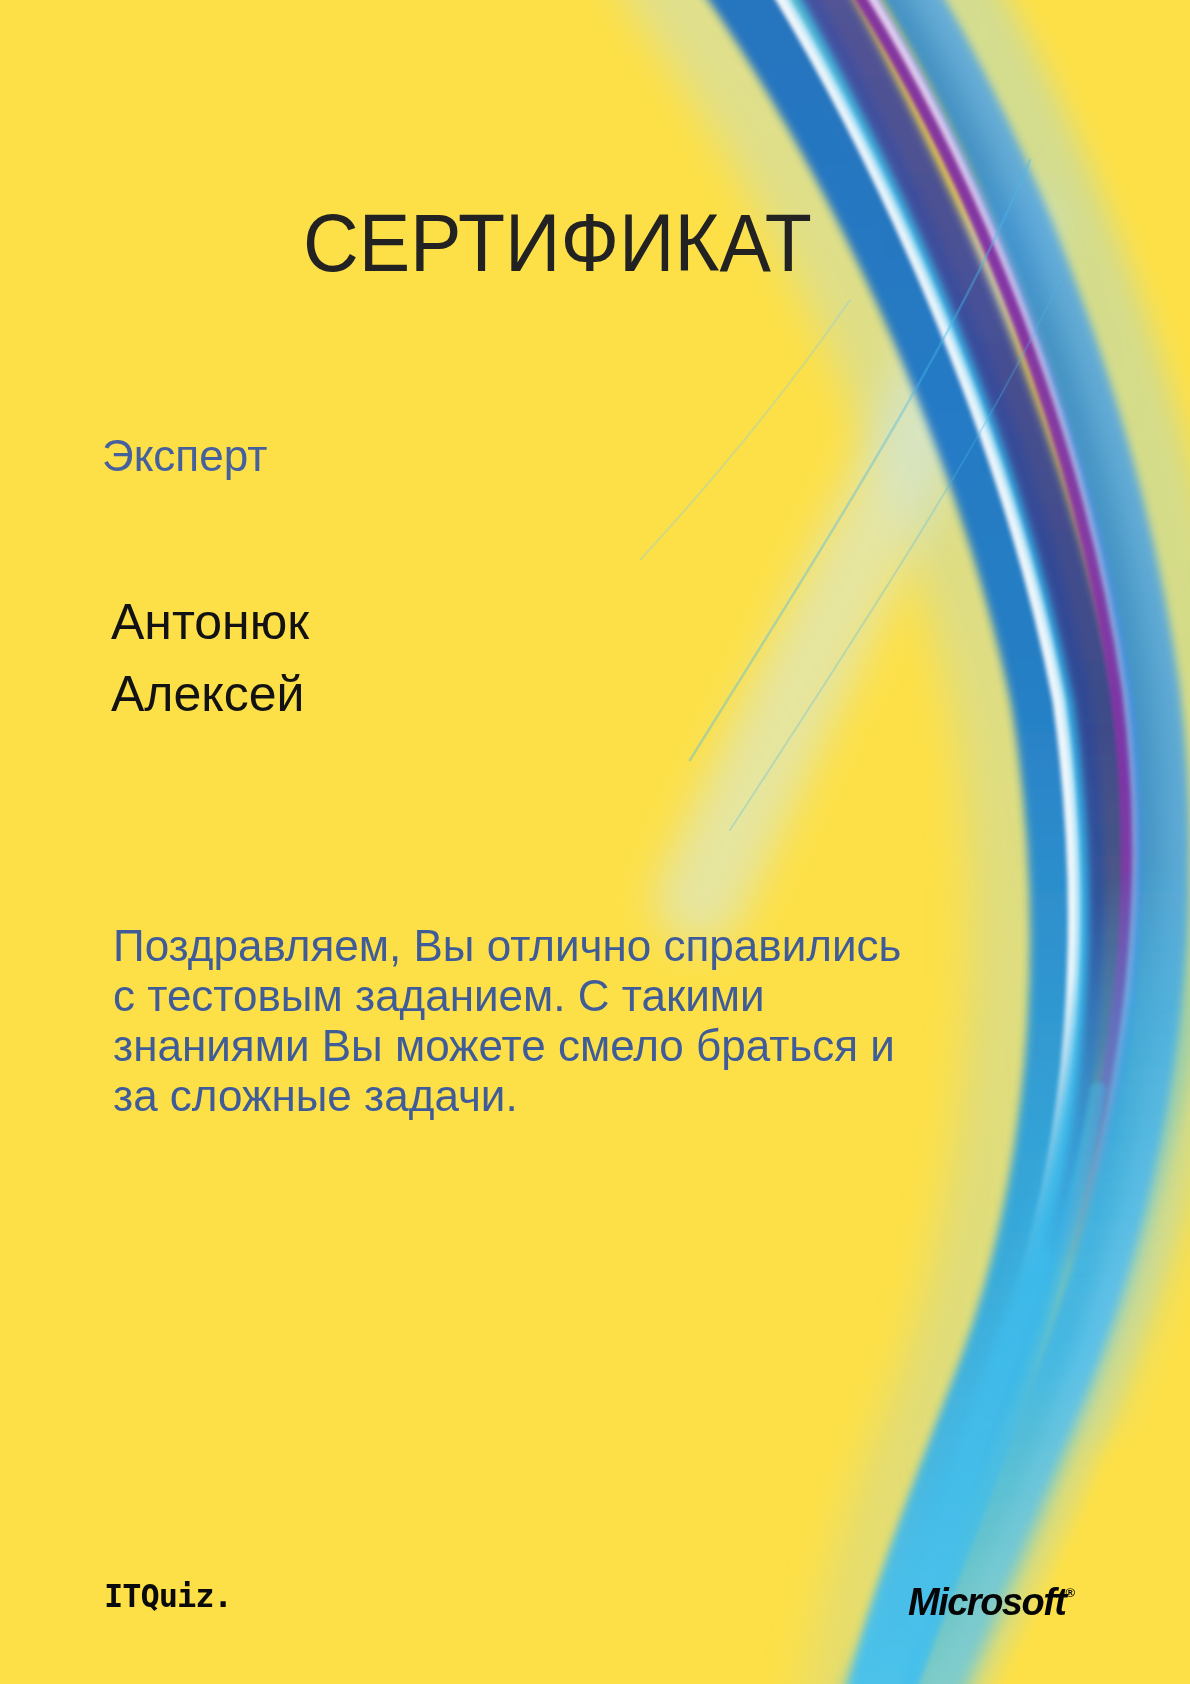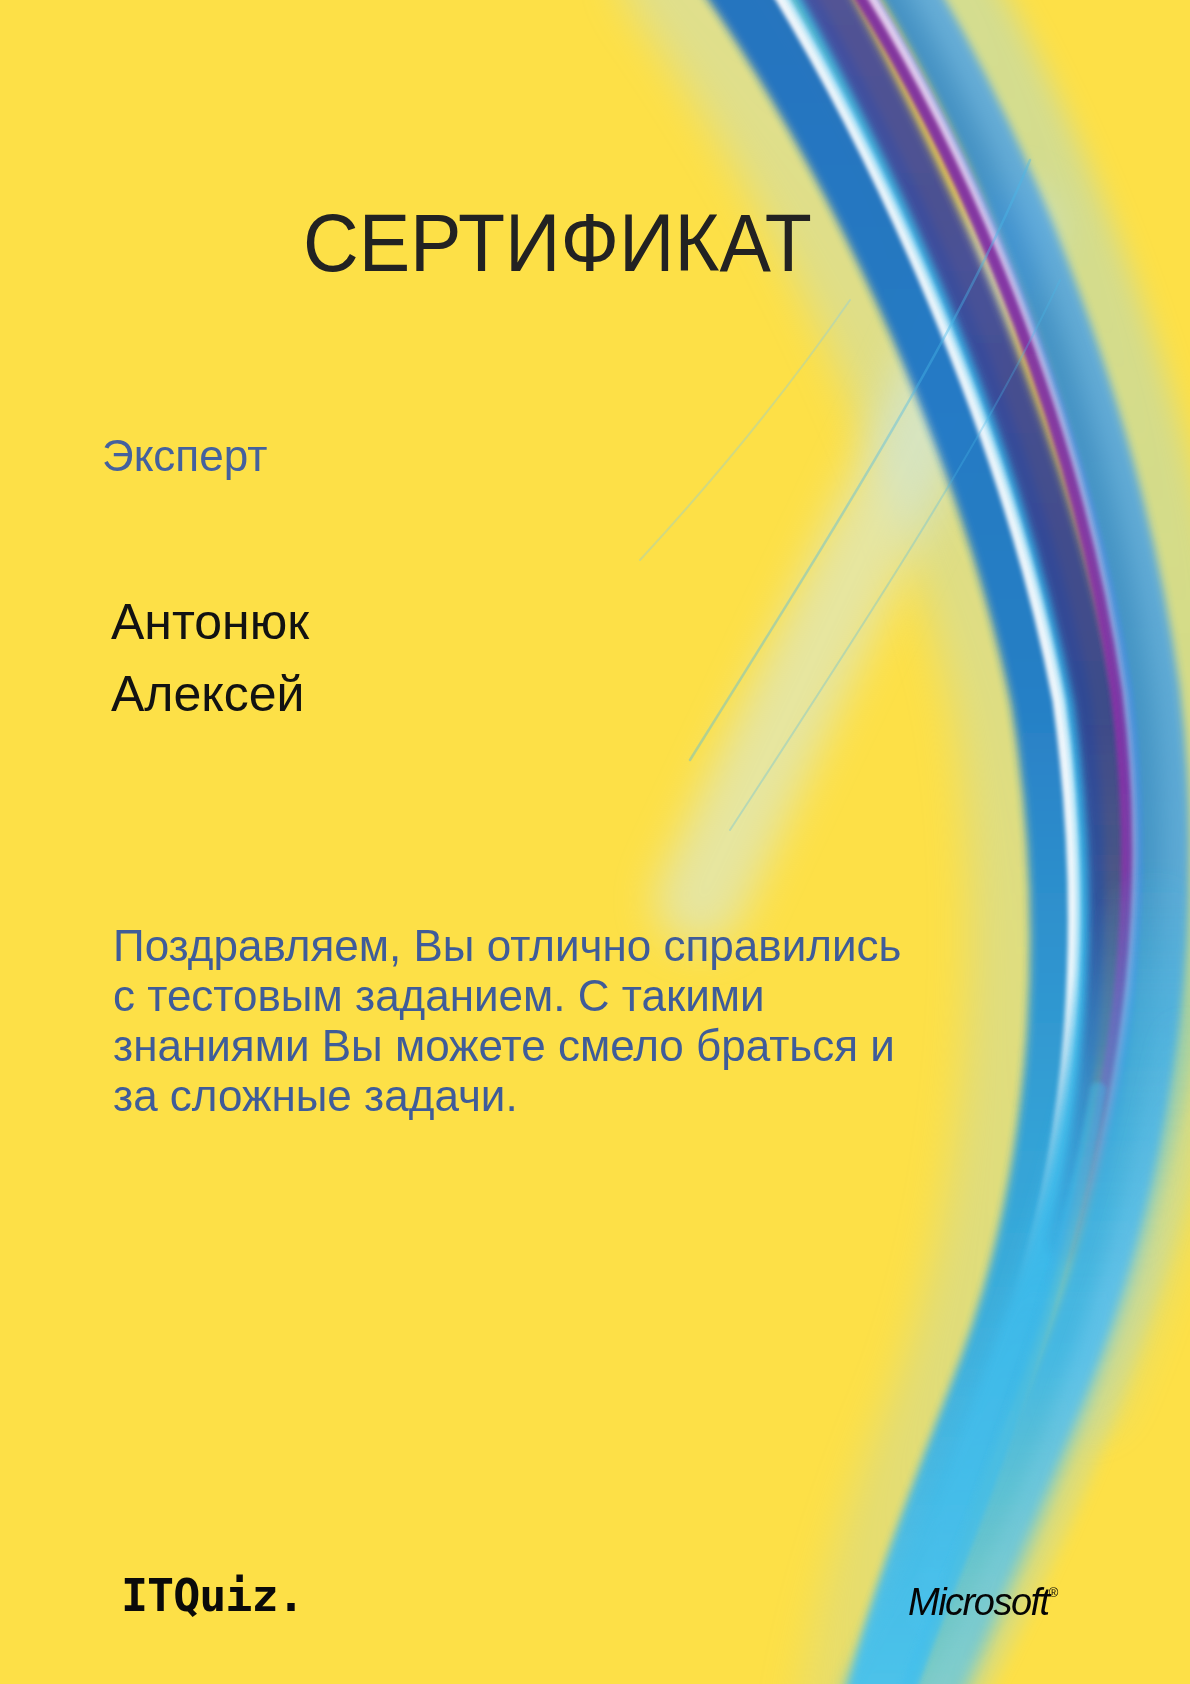--- a/index.html
+++ b/index.html
@@ -29,31 +29,31 @@
     color:#121212;white-space:pre-line;
   }
   .message{
     position:absolute;left:101px;top:909px;margin:12px;
     font-size:44px;line-height:50px;
     color:#3f5c99;white-space:pre-line;
   }
   .itquiz{
     position:absolute;left:104px;top:1578px;
     font-family:"DejaVu Sans Mono", monospace;
-    font-weight:bold;font-size:45px;line-height:36px;
-    color:#0a0a0a;letter-spacing:-1px;margin-left:17px;
+    font-weight:bold;font-size:32px;line-height:36px;
+    color:#0a0a0a;letter-spacing:-1px;
   }
   .date{
     position:absolute;left:450px;top:1583px;width:300px;
     text-align:center;font-size:27px;line-height:27px;
     color:#4a4a4a;
   }
   .ms{
     position:absolute;left:908px;top:1573px;
-    font-weight:normal;font-style:italic;
+    font-weight:bold;font-style:italic;
     font-size:38px;line-height:40px;color:#050505;
     letter-spacing:-1.5px;white-space:nowrap;
   }
   .ms .reg{
     font-size:13px;font-style:normal;letter-spacing:0;
     vertical-align:18px;
   }
 </style>
 </head>
 <body>

